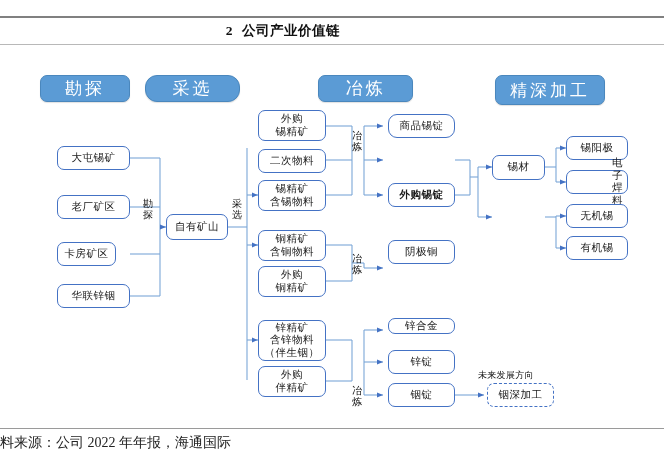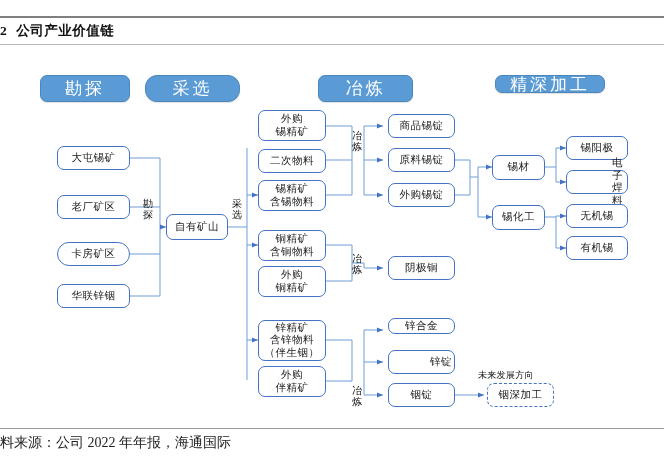--- a/index.html
+++ b/index.html
@@ -11,21 +11,21 @@
     overflow:hidden;
   }
   #root{position:absolute;left:0;top:0;width:664px;height:457px;}
 
   
   .rule-top{position:absolute;left:0;top:16px;width:664px;height:2px;background:#808080;}
   .rule-bot{position:absolute;left:0;top:44px;width:664px;height:1px;background:#b8b8b8;}
   .fig-title{
     position:absolute;left:0;top:20px;width:340px;height:22px;
     font-size:13.5px;font-weight:bold;color:#111;letter-spacing:.5px;
-    white-space:nowrap;overflow:hidden;line-height:22px;
+    white-space:nowrap;overflow:hidden;line-height:22px;text-align:right;
   }
   .fig-title .num{margin-right:9px;}
 
   
   .rule-foot{position:absolute;left:0;top:428px;width:664px;height:1px;background:#9a9a9a;}
   .foot-src{
     position:absolute;left:0;top:434px;width:400px;height:18px;
     font-size:14px;color:#222;white-space:nowrap;overflow:hidden;line-height:18px;
   }
 
@@ -165,31 +165,31 @@
 
   <div class="banner" style="left:40px;top:75px;width:90px;height:27px;">
     <span>勘探</span>
   </div>
   <div class="banner" style="left:145px;top:75px;width:95px;height:27px;border-radius:12px;">
     <span>采选</span>
   </div>
   <div class="banner" style="left:318px;top:75px;width:95px;height:27px;text-align:right;">
     <span>冶炼</span>
   </div>
-  <div class="banner" style="left:495px;top:75px;width:110px;height:18px;font-family:Liberation Serif, serif;">
+  <div class="banner" style="left:495px;top:75px;width:110px;height:30px;font-family:Liberation Serif, serif;">
     <span>精深加工</span>
   </div>
 
   <div class="node" style="left:57px;top:146px;width:73px;height:24px;font-family:Liberation Mono, monospace;">
     <span>大屯锡矿</span>
   </div>
   <div class="node" style="left:57px;top:195px;width:73px;height:24px;">
     <span>老厂矿区</span>
   </div>
-  <div class="node" style="left:57px;top:242px;width:73px;height:24px;border-radius:12px;">
+  <div class="node" style="left:57px;top:242px;width:59px;height:24px;">
     <span>卡房矿区</span>
   </div>
   <div class="node" style="left:57px;top:284px;width:73px;height:24px;">
     <span>华联锌铟</span>
   </div>
 
   <div class="vlabel" style="left:142px;top:198px;">
     <span>勘</span>
     <span>探</span>
   </div>
@@ -240,50 +240,44 @@
   </div>
   <div class="vlabel" style="left:351px;top:253px;">
     <span>冶</span>
     <span>炼</span>
   </div>
   <div class="vlabel" style="left:351px;top:385px;">
     <span>冶</span>
     <span>炼</span>
   </div>
 
-  <div class="node" style="left:388px;top:114px;width:67px;height:24px;">
+  <div class="node" style="left:388px;top:114px;width:67px;height:24px;border-radius:9px;">
     <span>商品锡锭</span>
   </div>
-  <div class="node" style="left:388px;top:148px;width:67px;height:24px;">
-    <span>原料锡锭</span>
-  </div>
-  <div class="node" style="left:388px;top:183px;width:67px;height:24px;">
+  <div class="node" style="left:388px;top:183px;width:67px;height:24px;font-weight:bold;">
     <span>外购锡锭</span>
   </div>
 
-  <div class="node" style="left:388px;top:256px;width:67px;height:24px;">
+  <div class="node" style="left:388px;top:240px;width:67px;height:24px;">
     <span>阴极铜</span>
   </div>
 
   <div class="node" style="left:388px;top:318px;width:67px;height:16px;">
     <span>锌合金</span>
   </div>
-  <div class="node" style="left:388px;top:350px;width:67px;height:24px;justify-content:flex-end;">
+  <div class="node" style="left:388px;top:350px;width:67px;height:24px;">
     <span>锌锭</span>
   </div>
   <div class="node" style="left:388px;top:383px;width:67px;height:24px;">
     <span>铟锭</span>
   </div>
 
   <div class="node" style="left:492px;top:155px;width:53px;height:25px;">
     <span>锡材</span>
   </div>
-  <div class="node" style="left:492px;top:205px;width:53px;height:25px;">
-    <span>锡化工</span>
-  </div>
 
   <div class="node" style="left:566px;top:136px;width:62px;height:24px;">
     <span>锡阳极</span>
   </div>
   <div class="node" style="left:566px;top:170px;width:62px;height:24px;padding-left:43px;">
     <span>电子焊料</span>
   </div>
   <div class="node" style="left:566px;top:204px;width:62px;height:24px;">
     <span>无机锡</span>
   </div>

